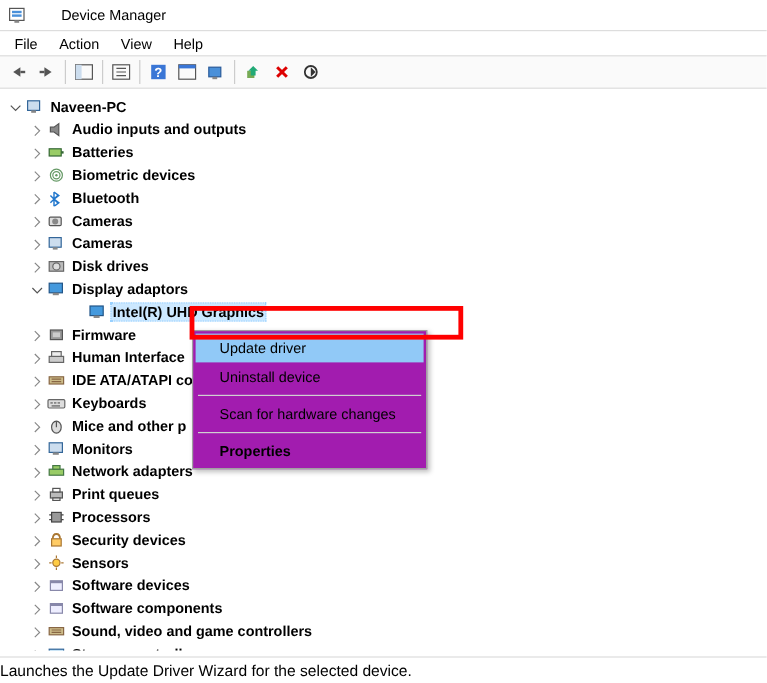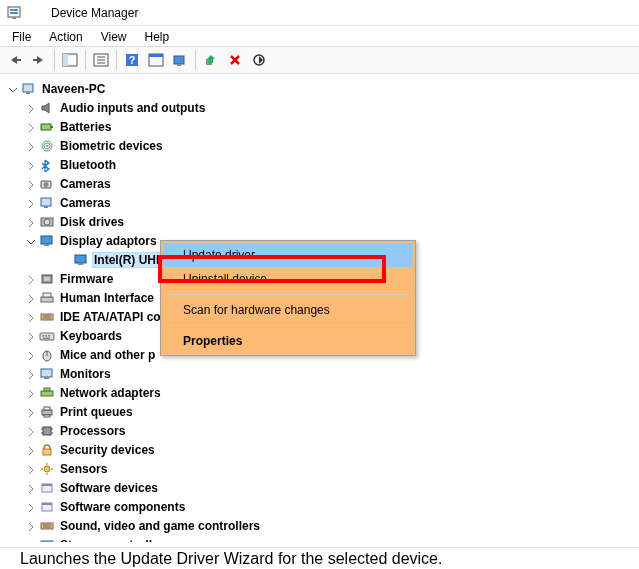--- a/index.html
+++ b/index.html
@@ -73,23 +73,23 @@
     display: flex; align-items: center; justify-content: center;
   }
   .label { padding: 1px 2px; }
   .label.sel { background: #cce8ff; border: 1px dotted #99d1ff; padding: 0 1px; }
   .indent-0 { padding-left: 2px; }
   .indent-1 { padding-left: 20px; }
   .indent-2 { padding-left: 54px; }
   .ctxmenu {
     position: absolute;
     left: 160px;
-    top: 240px;
-    width: 256px;
-    background: #fdba74;
+    top: 275px;
+    width: 196px;
+    background: #a21caf;
     border: 1px solid #a0a0a0;
     box-shadow: 2px 2px 4px rgba(0,0,0,0.25);
     padding: 2px;
     font-size: 12px;
   }
   .ctxitem {
     padding: 5px 20px;
     height: 24px;
     display: flex;
     align-items: center;
@@ -103,23 +103,23 @@
     width: 228px; height: 28px;
     border: 4px solid #ff0000;
     pointer-events: none;
   }
   .statusbar {
     position: absolute;
     bottom: 0; left: 0; right: 0;
     height: 22px;
     display: flex;
     align-items: center;
-    padding: 0 20px;
+    padding: 0 0;
     border-top: 1px solid #ddd;
-    font-size: 16px;
+    font-size: 13px;
   }
   svg { display: block; }
 </style>
 </head>
 <body>
 
 <div class="titlebar">
   <span class="icon">
     <svg width="16" height="16">
         <rect x="2" y="2" width="12" height="10" fill="#fff" stroke="#555"></rect>

